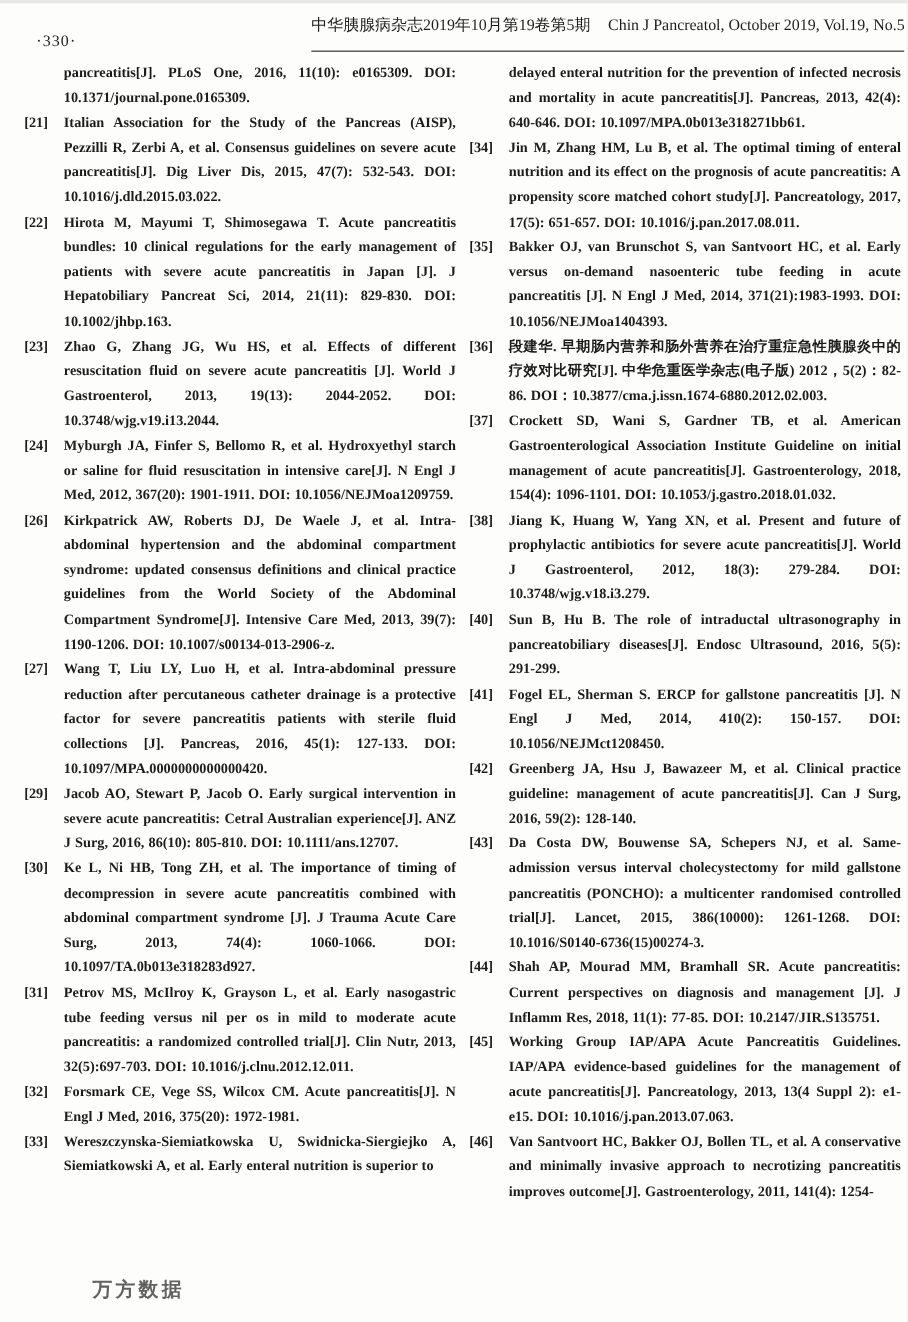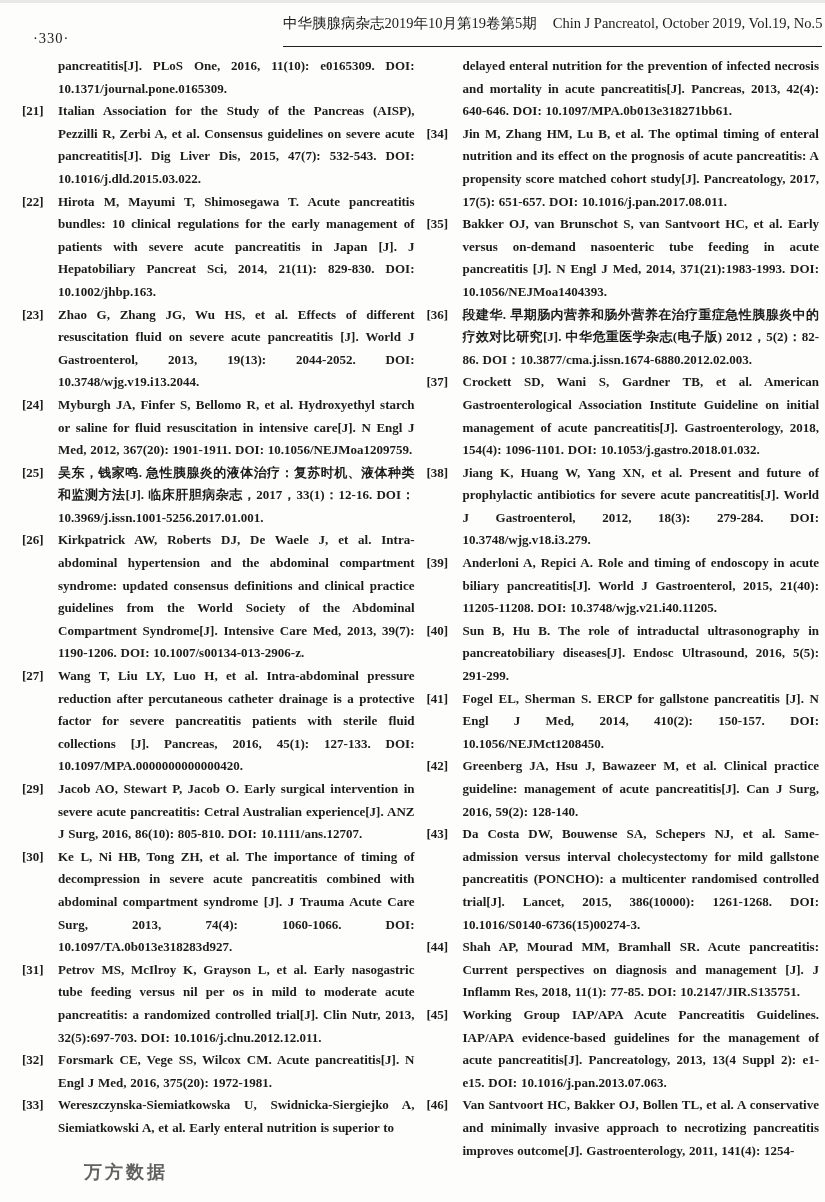--- a/index.html
+++ b/index.html
@@ -77,24 +77,20 @@
         </div>
         <div class="ref">
           <span class="ref-num">[23]</span>
           <div class="ref-text">Zhao G, Zhang JG, Wu HS, et al. Effects of different resuscitation fluid on severe acute pancreatitis [J]. World J Gastroenterol, 2013, 19(13): 2044-2052. DOI: 10.3748/wjg.v19.i13.2044.</div>
         </div>
         <div class="ref">
           <span class="ref-num">[24]</span>
           <div class="ref-text">Myburgh JA, Finfer S, Bellomo R, et al. Hydroxyethyl starch or saline for fluid resuscitation in intensive care[J]. N Engl J Med, 2012, 367(20): 1901-1911. DOI: 10.1056/NEJMoa1209759.</div>
         </div>
         <div class="ref">
-          <span class="ref-num">[25]</span>
-          <div class="ref-text">吴东，钱家鸣. 急性胰腺炎的液体治疗：复苏时机、液体种类和监测方法[J]. 临床肝胆病杂志，2017，33(1)：12-16. DOI：10.3969/j.issn.1001-5256.2017.01.001.</div>
-        </div>
-        <div class="ref">
           <span class="ref-num">[26]</span>
           <div class="ref-text">Kirkpatrick AW, Roberts DJ, De Waele J, et al. Intra-abdominal hypertension and the abdominal compartment syndrome: updated consensus definitions and clinical practice guidelines from the World Society of the Abdominal Compartment Syndrome[J]. Intensive Care Med, 2013, 39(7): 1190-1206. DOI: 10.1007/s00134-013-2906-z.</div>
         </div>
         <div class="ref">
           <span class="ref-num">[27]</span>
           <div class="ref-text">Wang T, Liu LY, Luo H, et al. Intra-abdominal pressure reduction after percutaneous catheter drainage is a protective factor for severe pancreatitis patients with sterile fluid collections [J]. Pancreas, 2016, 45(1): 127-133. DOI: 10.1097/MPA.0000000000000420.</div>
         </div>
         <div class="ref">
           <span class="ref-num">[29]</span>
           <div class="ref-text">Jacob AO, Stewart P, Jacob O. Early surgical intervention in severe acute pancreatitis: Cetral Australian experience[J]. ANZ J Surg, 2016, 86(10): 805-810. DOI: 10.1111/ans.12707.</div>
@@ -135,24 +131,20 @@
         </div>
         <div class="ref">
           <span class="ref-num">[37]</span>
           <div class="ref-text">Crockett SD, Wani S, Gardner TB, et al. American Gastroenterological Association Institute Guideline on initial management of acute pancreatitis[J]. Gastroenterology, 2018, 154(4): 1096-1101. DOI: 10.1053/j.gastro.2018.01.032.</div>
         </div>
         <div class="ref">
           <span class="ref-num">[38]</span>
           <div class="ref-text">Jiang K, Huang W, Yang XN, et al. Present and future of prophylactic antibiotics for severe acute pancreatitis[J]. World J Gastroenterol, 2012, 18(3): 279-284. DOI: 10.3748/wjg.v18.i3.279.</div>
         </div>
         <div class="ref">
-          <span class="ref-num">[39]</span>
-          <div class="ref-text">Anderloni A, Repici A. Role and timing of endoscopy in acute biliary pancreatitis[J]. World J Gastroenterol, 2015, 21(40): 11205-11208. DOI: 10.3748/wjg.v21.i40.11205.</div>
-        </div>
-        <div class="ref">
           <span class="ref-num">[40]</span>
           <div class="ref-text">Sun B, Hu B. The role of intraductal ultrasonography in pancreatobiliary diseases[J]. Endosc Ultrasound, 2016, 5(5): 291-299.</div>
         </div>
         <div class="ref">
           <span class="ref-num">[41]</span>
           <div class="ref-text">Fogel EL, Sherman S. ERCP for gallstone pancreatitis [J]. N Engl J Med, 2014, 410(2): 150-157. DOI: 10.1056/NEJMct1208450.</div>
         </div>
         <div class="ref">
           <span class="ref-num">[42]</span>
           <div class="ref-text">Greenberg JA, Hsu J, Bawazeer M, et al. Clinical practice guideline: management of acute pancreatitis[J]. Can J Surg, 2016, 59(2): 128-140.</div>

